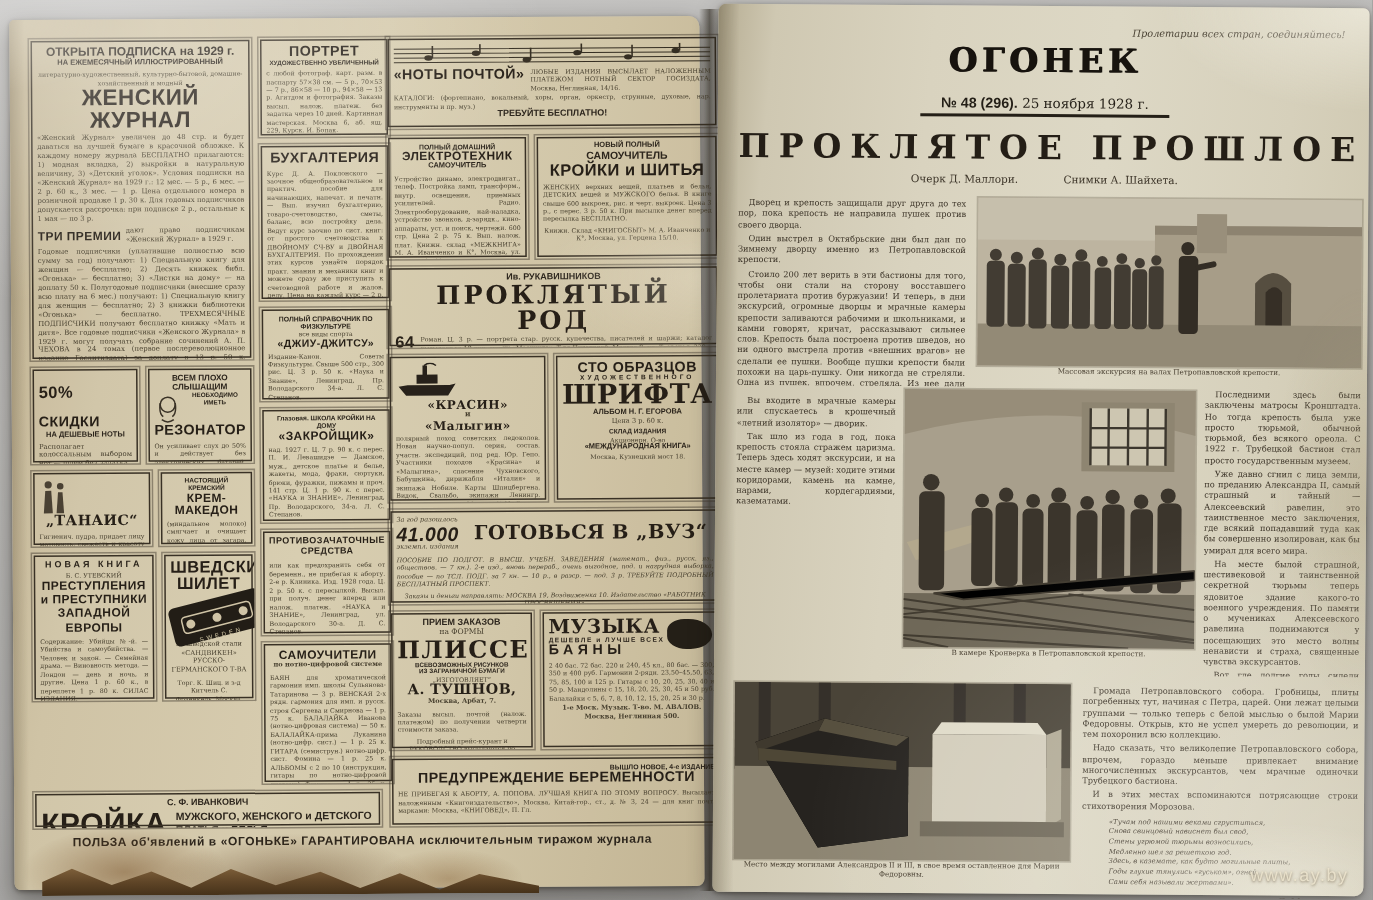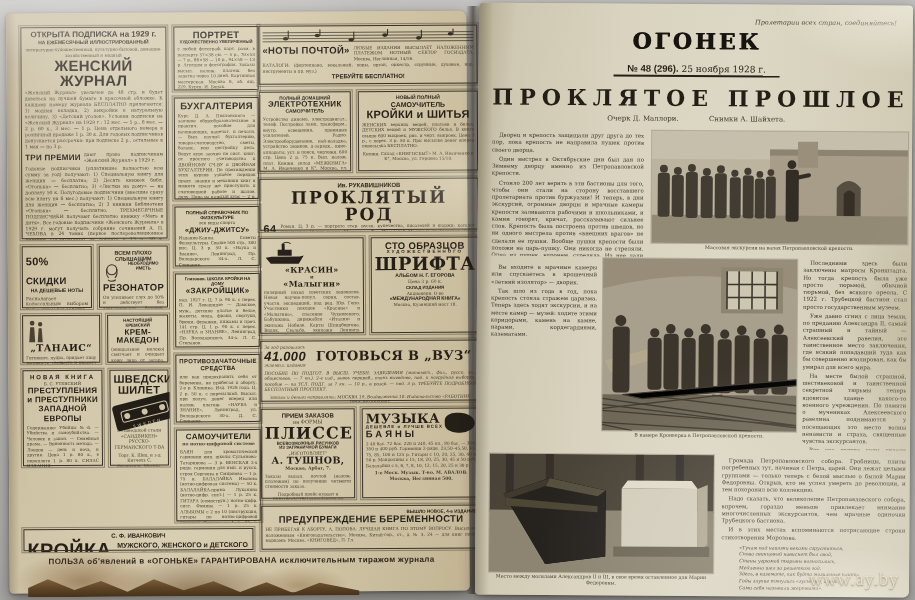--- a/index.html
+++ b/index.html
@@ -75,22 +75,22 @@
   .rp-byline span{margin:0 14px;}
   .rp-body{position:relative;margin-top:8px;height:470px;}
   .rcol{position:absolute;overflow:hidden;}
   .rcol p{margin:0 0 2px;font-size:5.5px;line-height:1.32;text-align:justify;text-indent:7px;color:#3b3327;}
   .photo{position:absolute;background:#b2a996;box-shadow:0 0 0 1px rgba(60,50,35,.25);}
   .caption{position:absolute;text-align:center;font-size:4.8px;line-height:1.25;color:#453c2e;}
   .verse{margin:4px 0 0 18px;font-style:italic;font-size:4.6px;line-height:1.45;color:#453d30;}
   .sig{text-align:right;font-style:italic;font-size:6px;margin-top:5px;padding-right:14px;color:#3b3327;}
   .seam{position:absolute;left:466px;top:6px;width:14px;height:588px;z-index:0;
     background:linear-gradient(90deg,transparent,rgba(30,24,14,.55) 50%,transparent);}
-  .watermark{position:absolute;right:16px;bottom:10px;z-index:9;font-family:Liberation Serif, serif;
-    font-size:18px;color:rgba(236,228,206,.9);text-shadow:0 1px 2px rgba(80,62,34,.6);letter-spacing:1px;}
+  .watermark{position:absolute;right:16px;bottom:10px;z-index:9;font-family:Liberation Sans, sans-serif;
+    font-size:12px;color:rgba(236,228,206,.9);text-shadow:0 1px 2px rgba(80,62,34,.6);letter-spacing:1px;}
   .staff{display:block;width:100%;height:16px;}
 </style>
 </head>
 <body>
 
 <div class="scene">
   <div class="seam"></div>
 
   <div class="page page-left">
     <div class="lp-inner">

